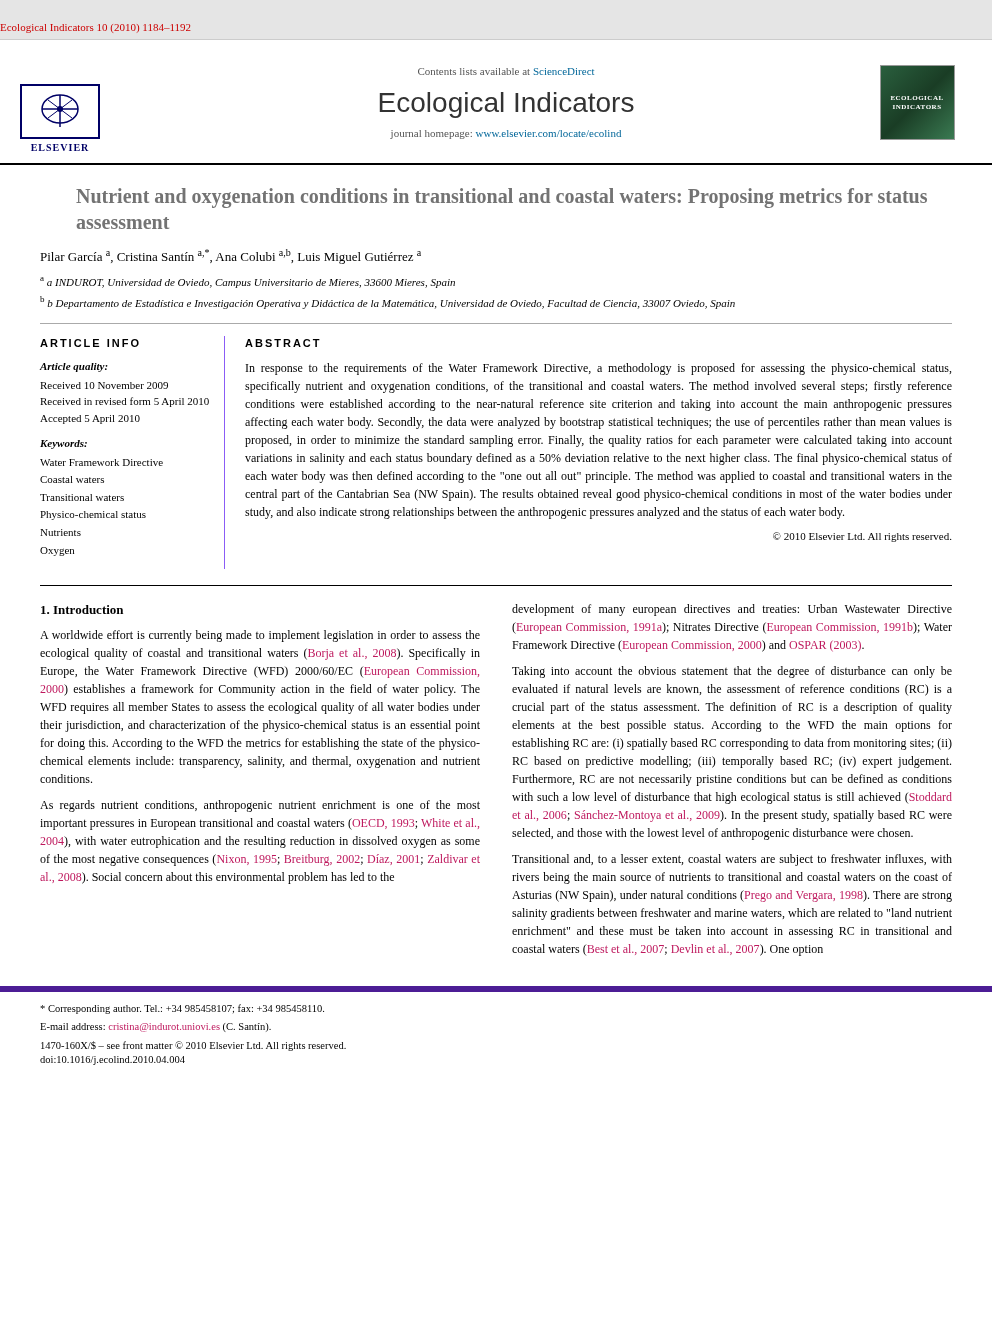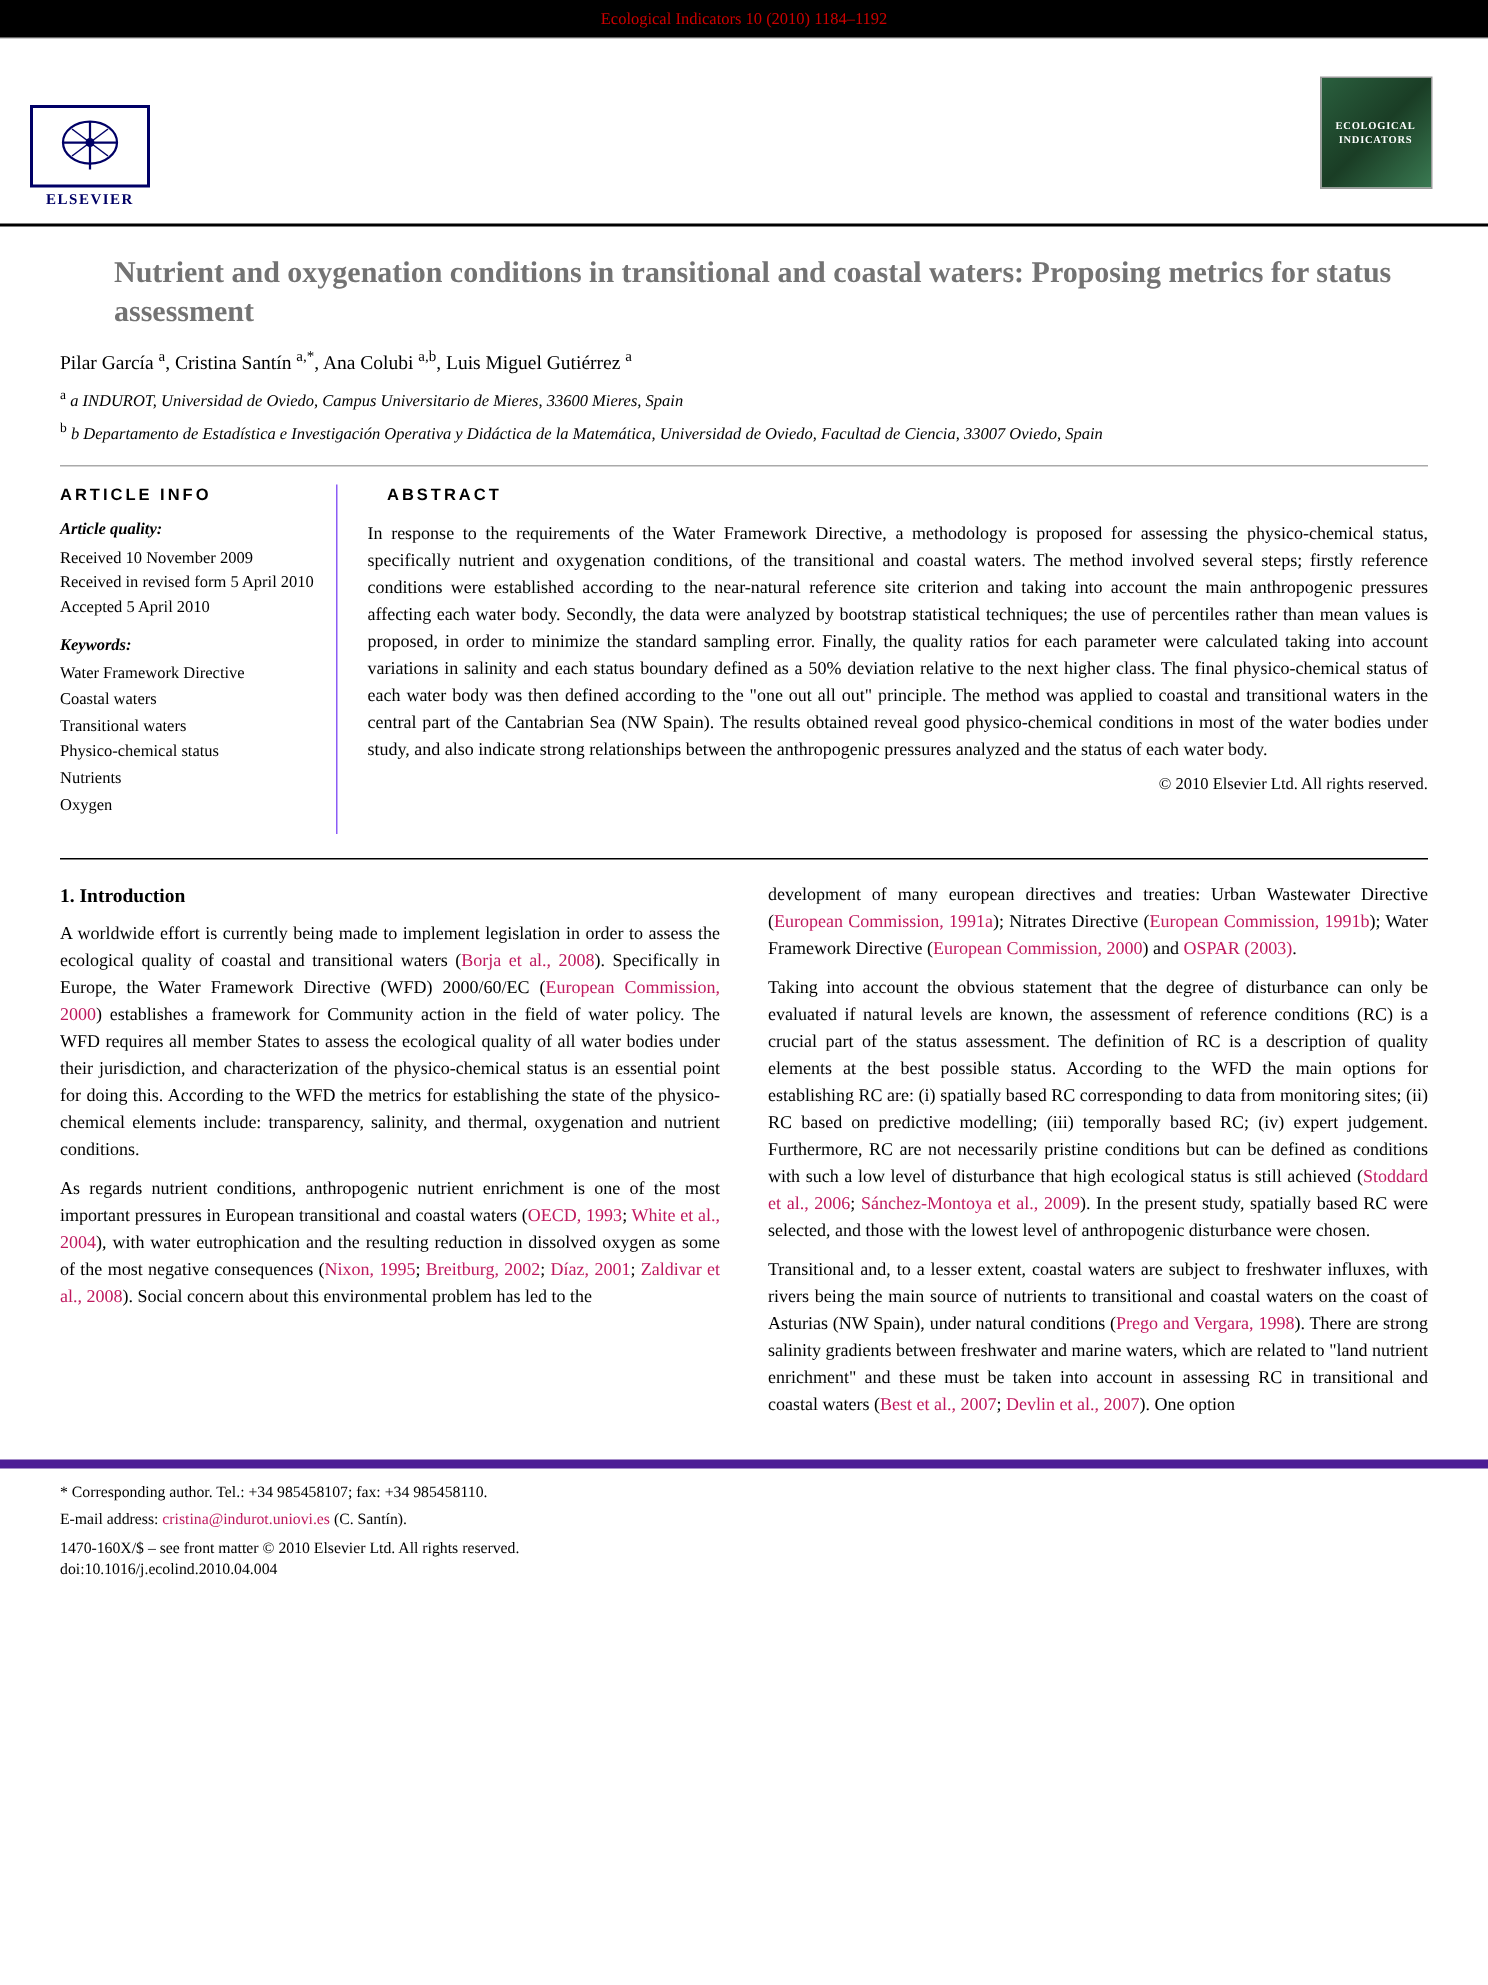--- a/index.html
+++ b/index.html
@@ -13,23 +13,22 @@
       line-height: 1.4;
     }
     .page-container {
       width: 992px;
       min-height: 1323px;
       background: #fff;
       padding: 0;
     }
     
     .top-bar {
-      background: #000000;
-      text-align: center;
-      padding: 6px 0 4px 0;
+      background: #e5e5e5;
+      padding: 20px 0 4px 0;
       border-bottom: 1px solid #ccc;
       font-size: 11px;
       color: #c00;
     }
     
     .journal-header {
       display: flex;
       align-items: center;
       justify-content: space-between;
       padding: 10px 30px 8px 20px;
@@ -202,21 +201,20 @@
       flex: 1;
     }
     .abstract-col .section-title {
       font-family: Arial, sans-serif;
       font-size: 11px;
       font-weight: bold;
       letter-spacing: 2px;
       text-transform: uppercase;
       margin-bottom: 8px;
       color: #000;
-      margin-left: 13px;
     }
     .abstract-text {
       font-size: 12px;
       line-height: 1.5;
       color: #000;
       text-align: justify;
     }
     .copyright-line {
       font-size: 11px;
       color: #000;
@@ -290,20 +288,35 @@
             <line x1="17" y1="20" x2="53" y2="20" stroke="#006" stroke-width="1.5"></line>
             <circle cx="35" cy="20" r="3" fill="#006"></circle>
             <line x1="23" y1="11" x2="47" y2="29" stroke="#006" stroke-width="1"></line>
             <line x1="23" y1="29" x2="47" y2="11" stroke="#006" stroke-width="1"></line>
           </svg>
         </div>
         <span class="elsevier-text">ELSEVIER</span>
       </div>
     </div>
 
+    <div class="journal-header-center">
+      <div class="sciencedirect-link">
+        <span>Contents lists available at</span>
+        <a href="#">
+          <span>ScienceDirect</span>
+        </a>
+      </div>
+      <div class="journal-title-main">Ecological Indicators</div>
+      <div class="journal-homepage">
+        <span>journal homepage:</span>
+        <a href="#">
+          <span>www.elsevier.com/locate/ecolind</span>
+        </a>
+      </div>
+    </div>
 
     <div class="journal-header-right">
       <div class="journal-cover">
         <span class="journal-cover-text">ECOLOGICAL
 INDICATORS</span>
       </div>
     </div>
   </div>
 
   <div class="article-content">

